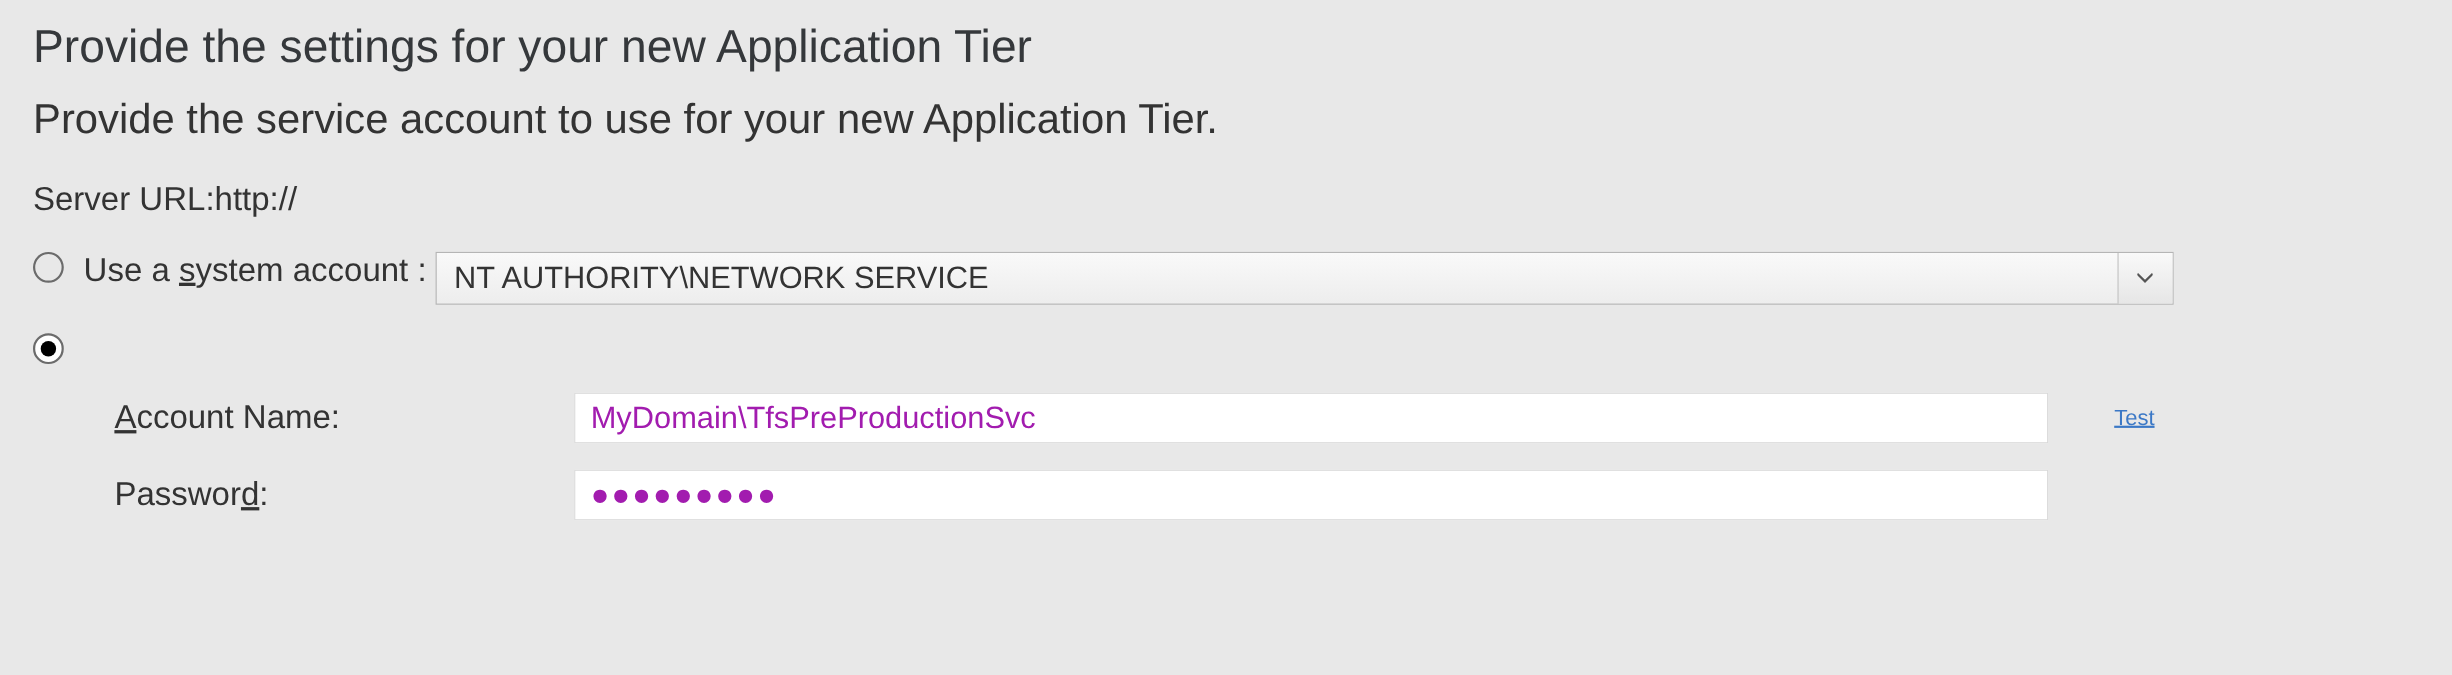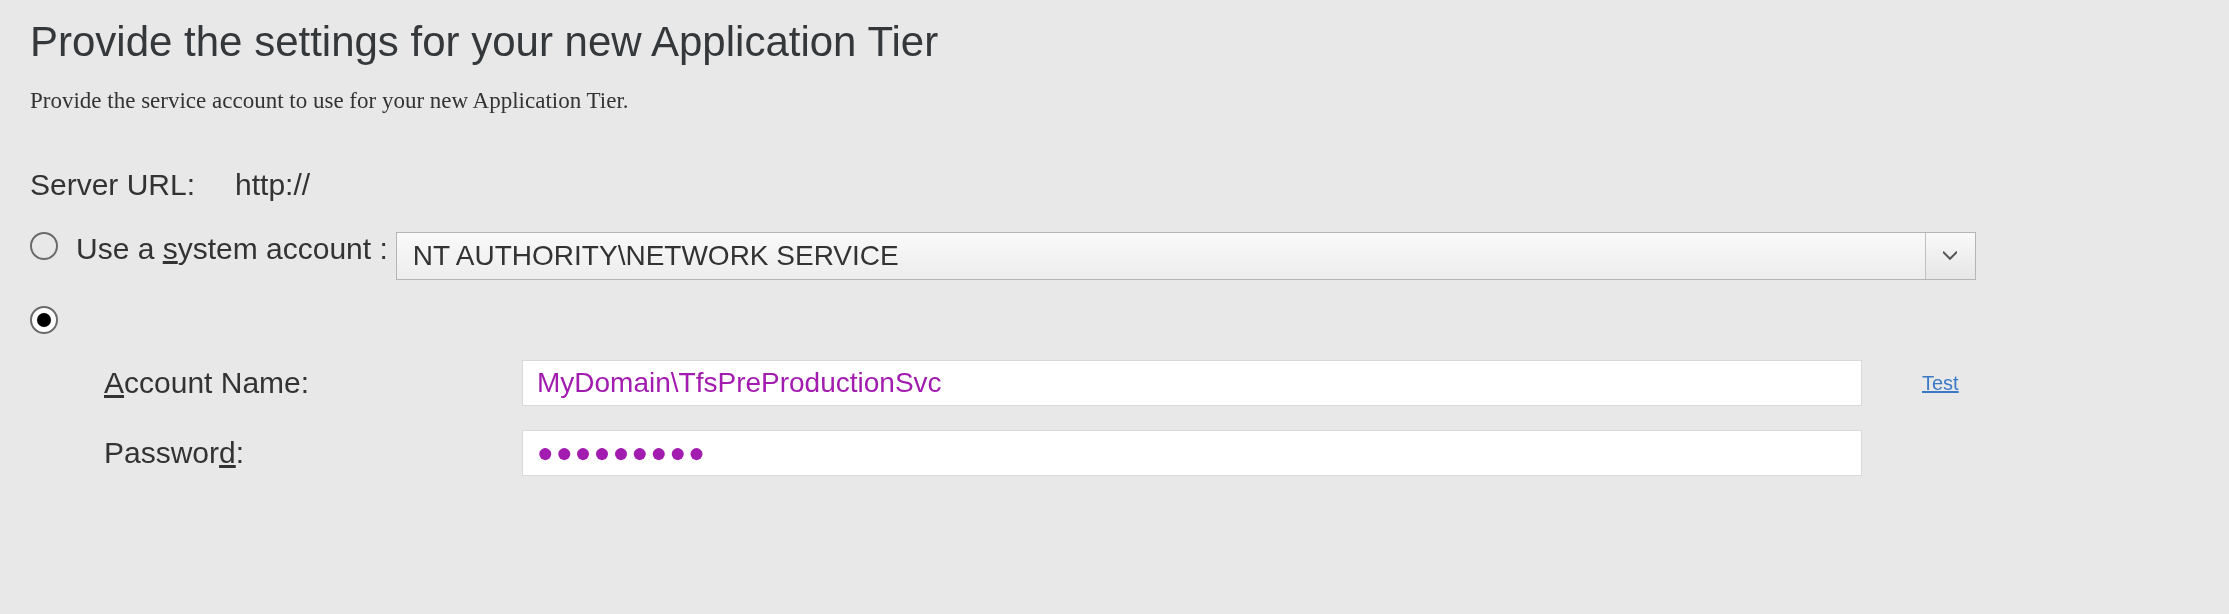--- a/index.html
+++ b/index.html
@@ -16,32 +16,31 @@
     .pane {
       padding: 18px 22px 30px 30px;
     }
     .page-title {
       font-size: 42px;
       font-weight: 400;
       color: #35383b;
       margin: 0 0 22px 0;
     }
     .description {
-      font-size: 23px;
+      font-size: 38px;
       color: #333;
-      margin-bottom: 54px;
-      font-family: Liberation Serif, serif;
+      margin-bottom: 34px;
     }
     .row {
       display: flex;
       align-items: center;
       margin-bottom: 18px;
       font-size: 30px;
     }
-    .server-url-row .label { margin-right: 40px; }
+    .server-url-row .label { }
     .server-url-row { margin-bottom: 30px; }
 
     .radio-row {
       display: flex;
       align-items: flex-start;
       font-size: 30px;
       margin-bottom: 26px;
     }
     .radio {
       width: 28px;

